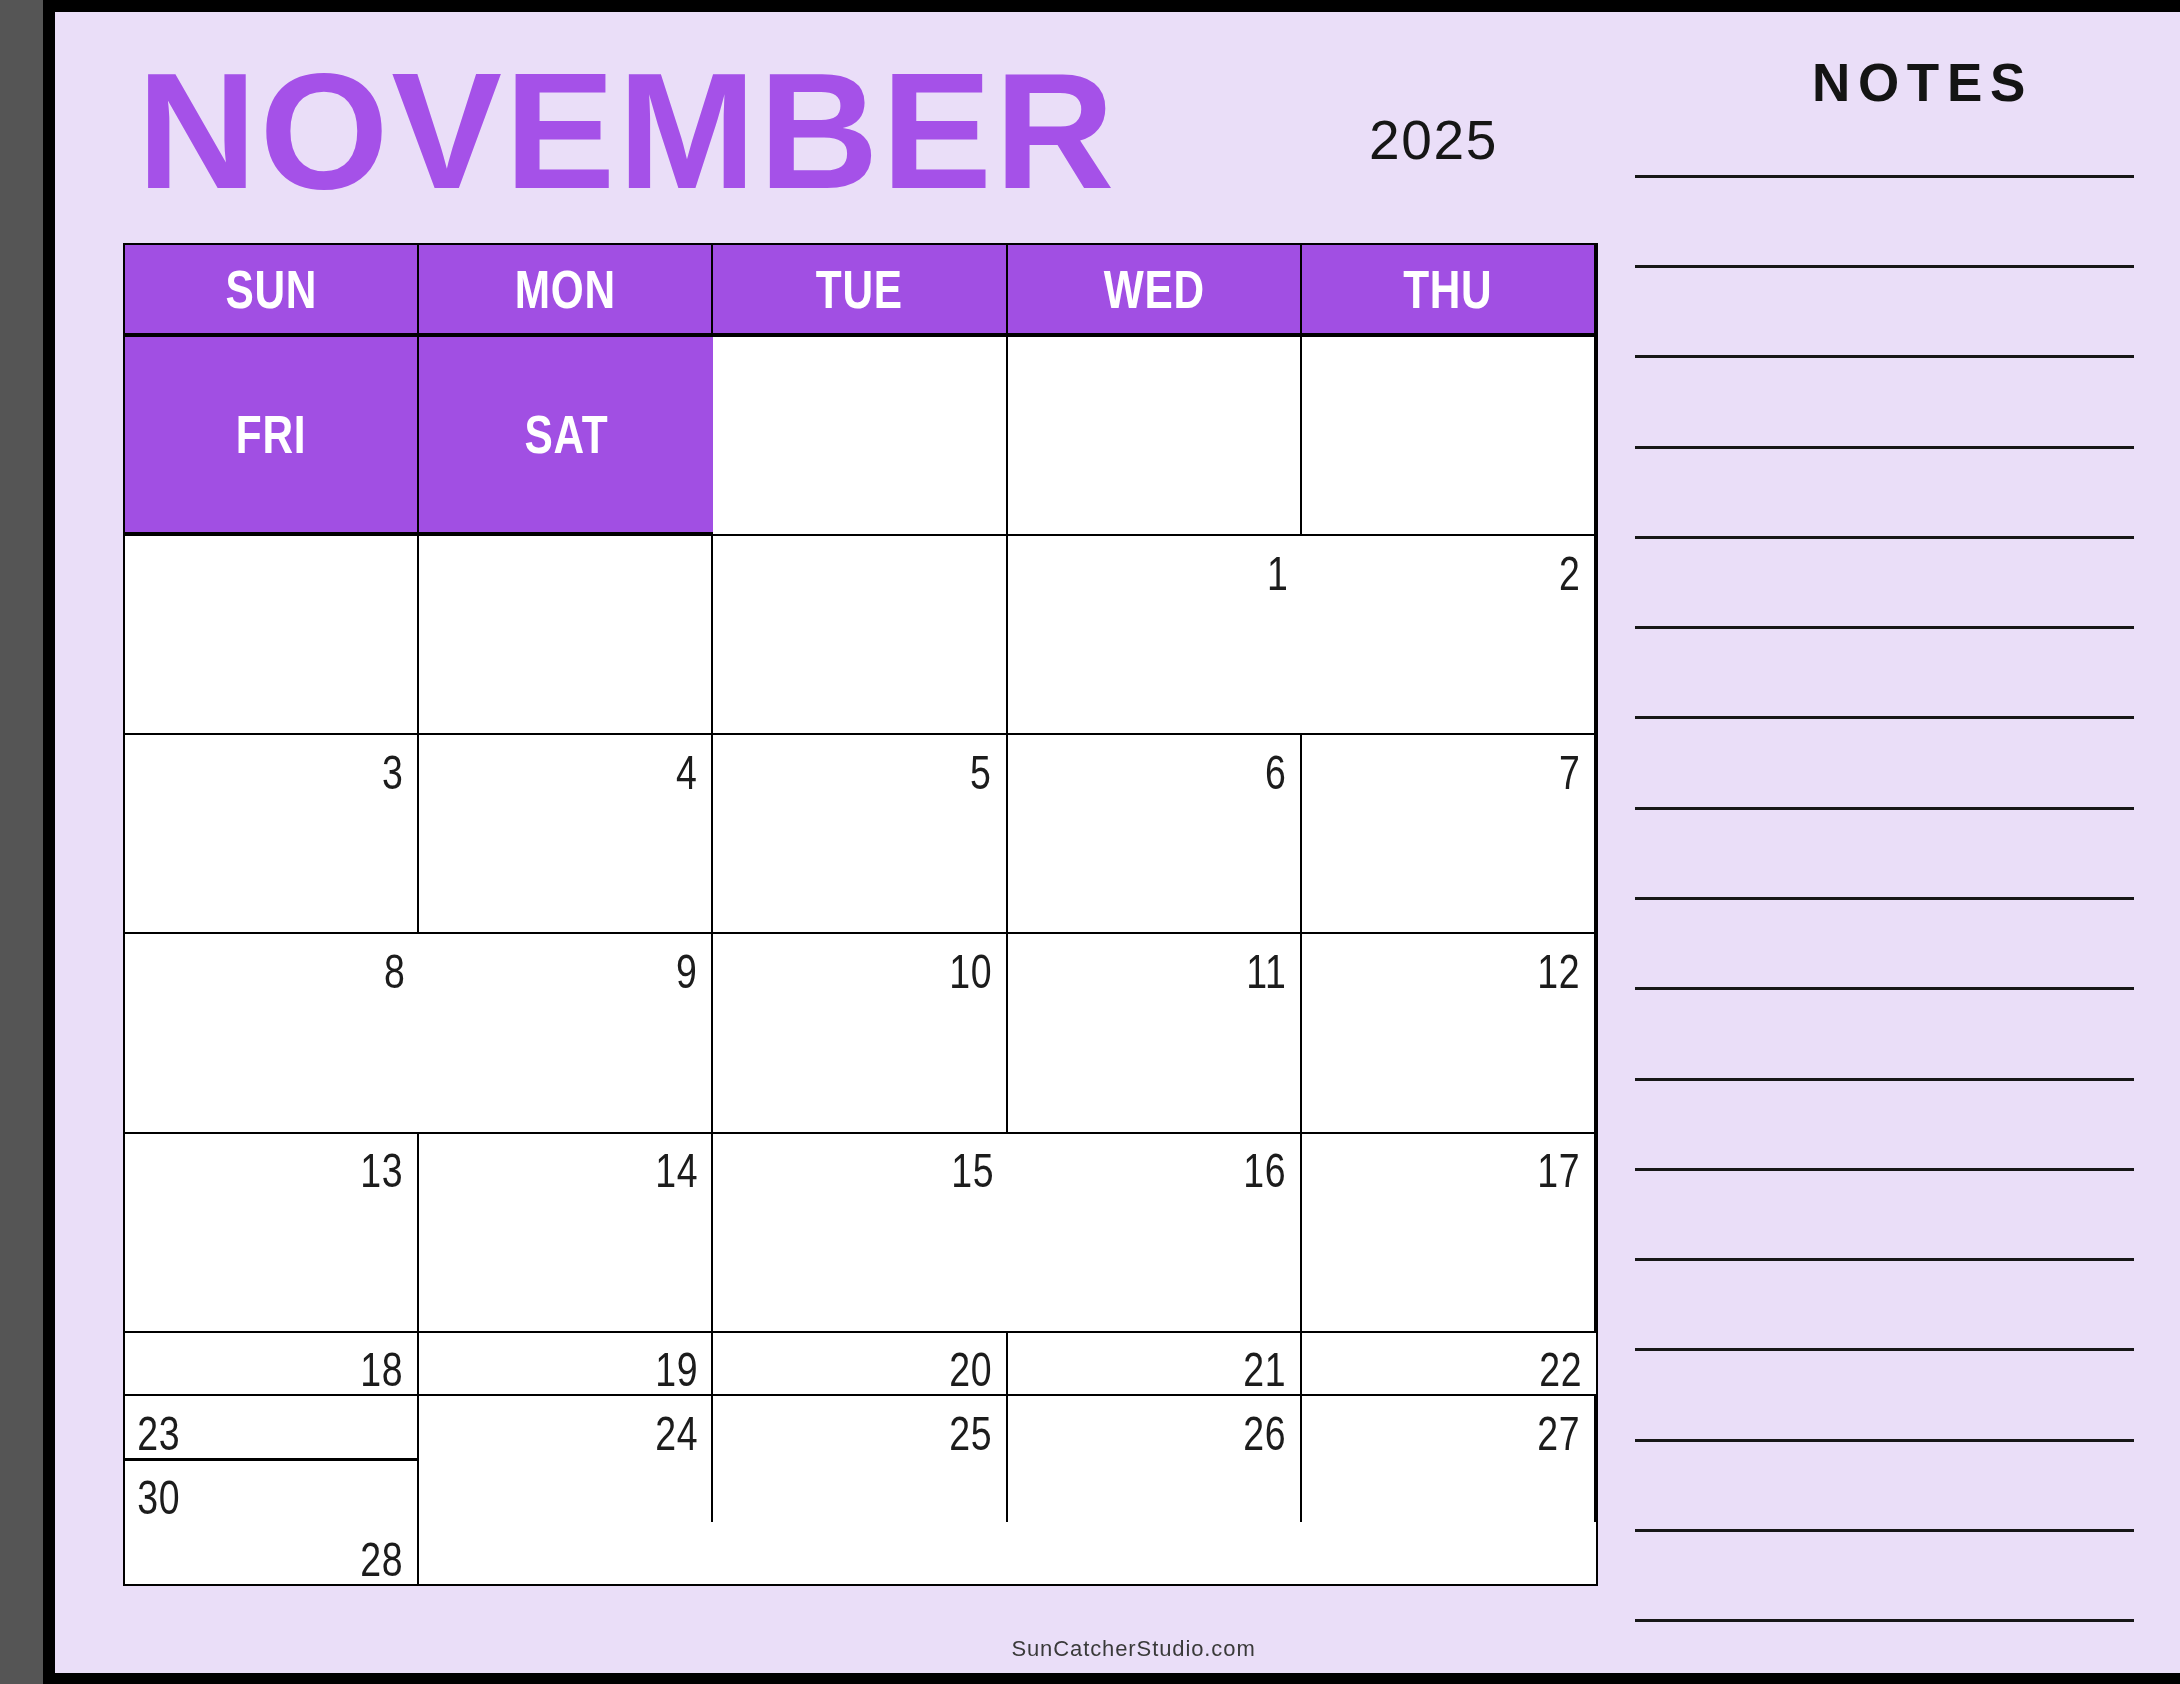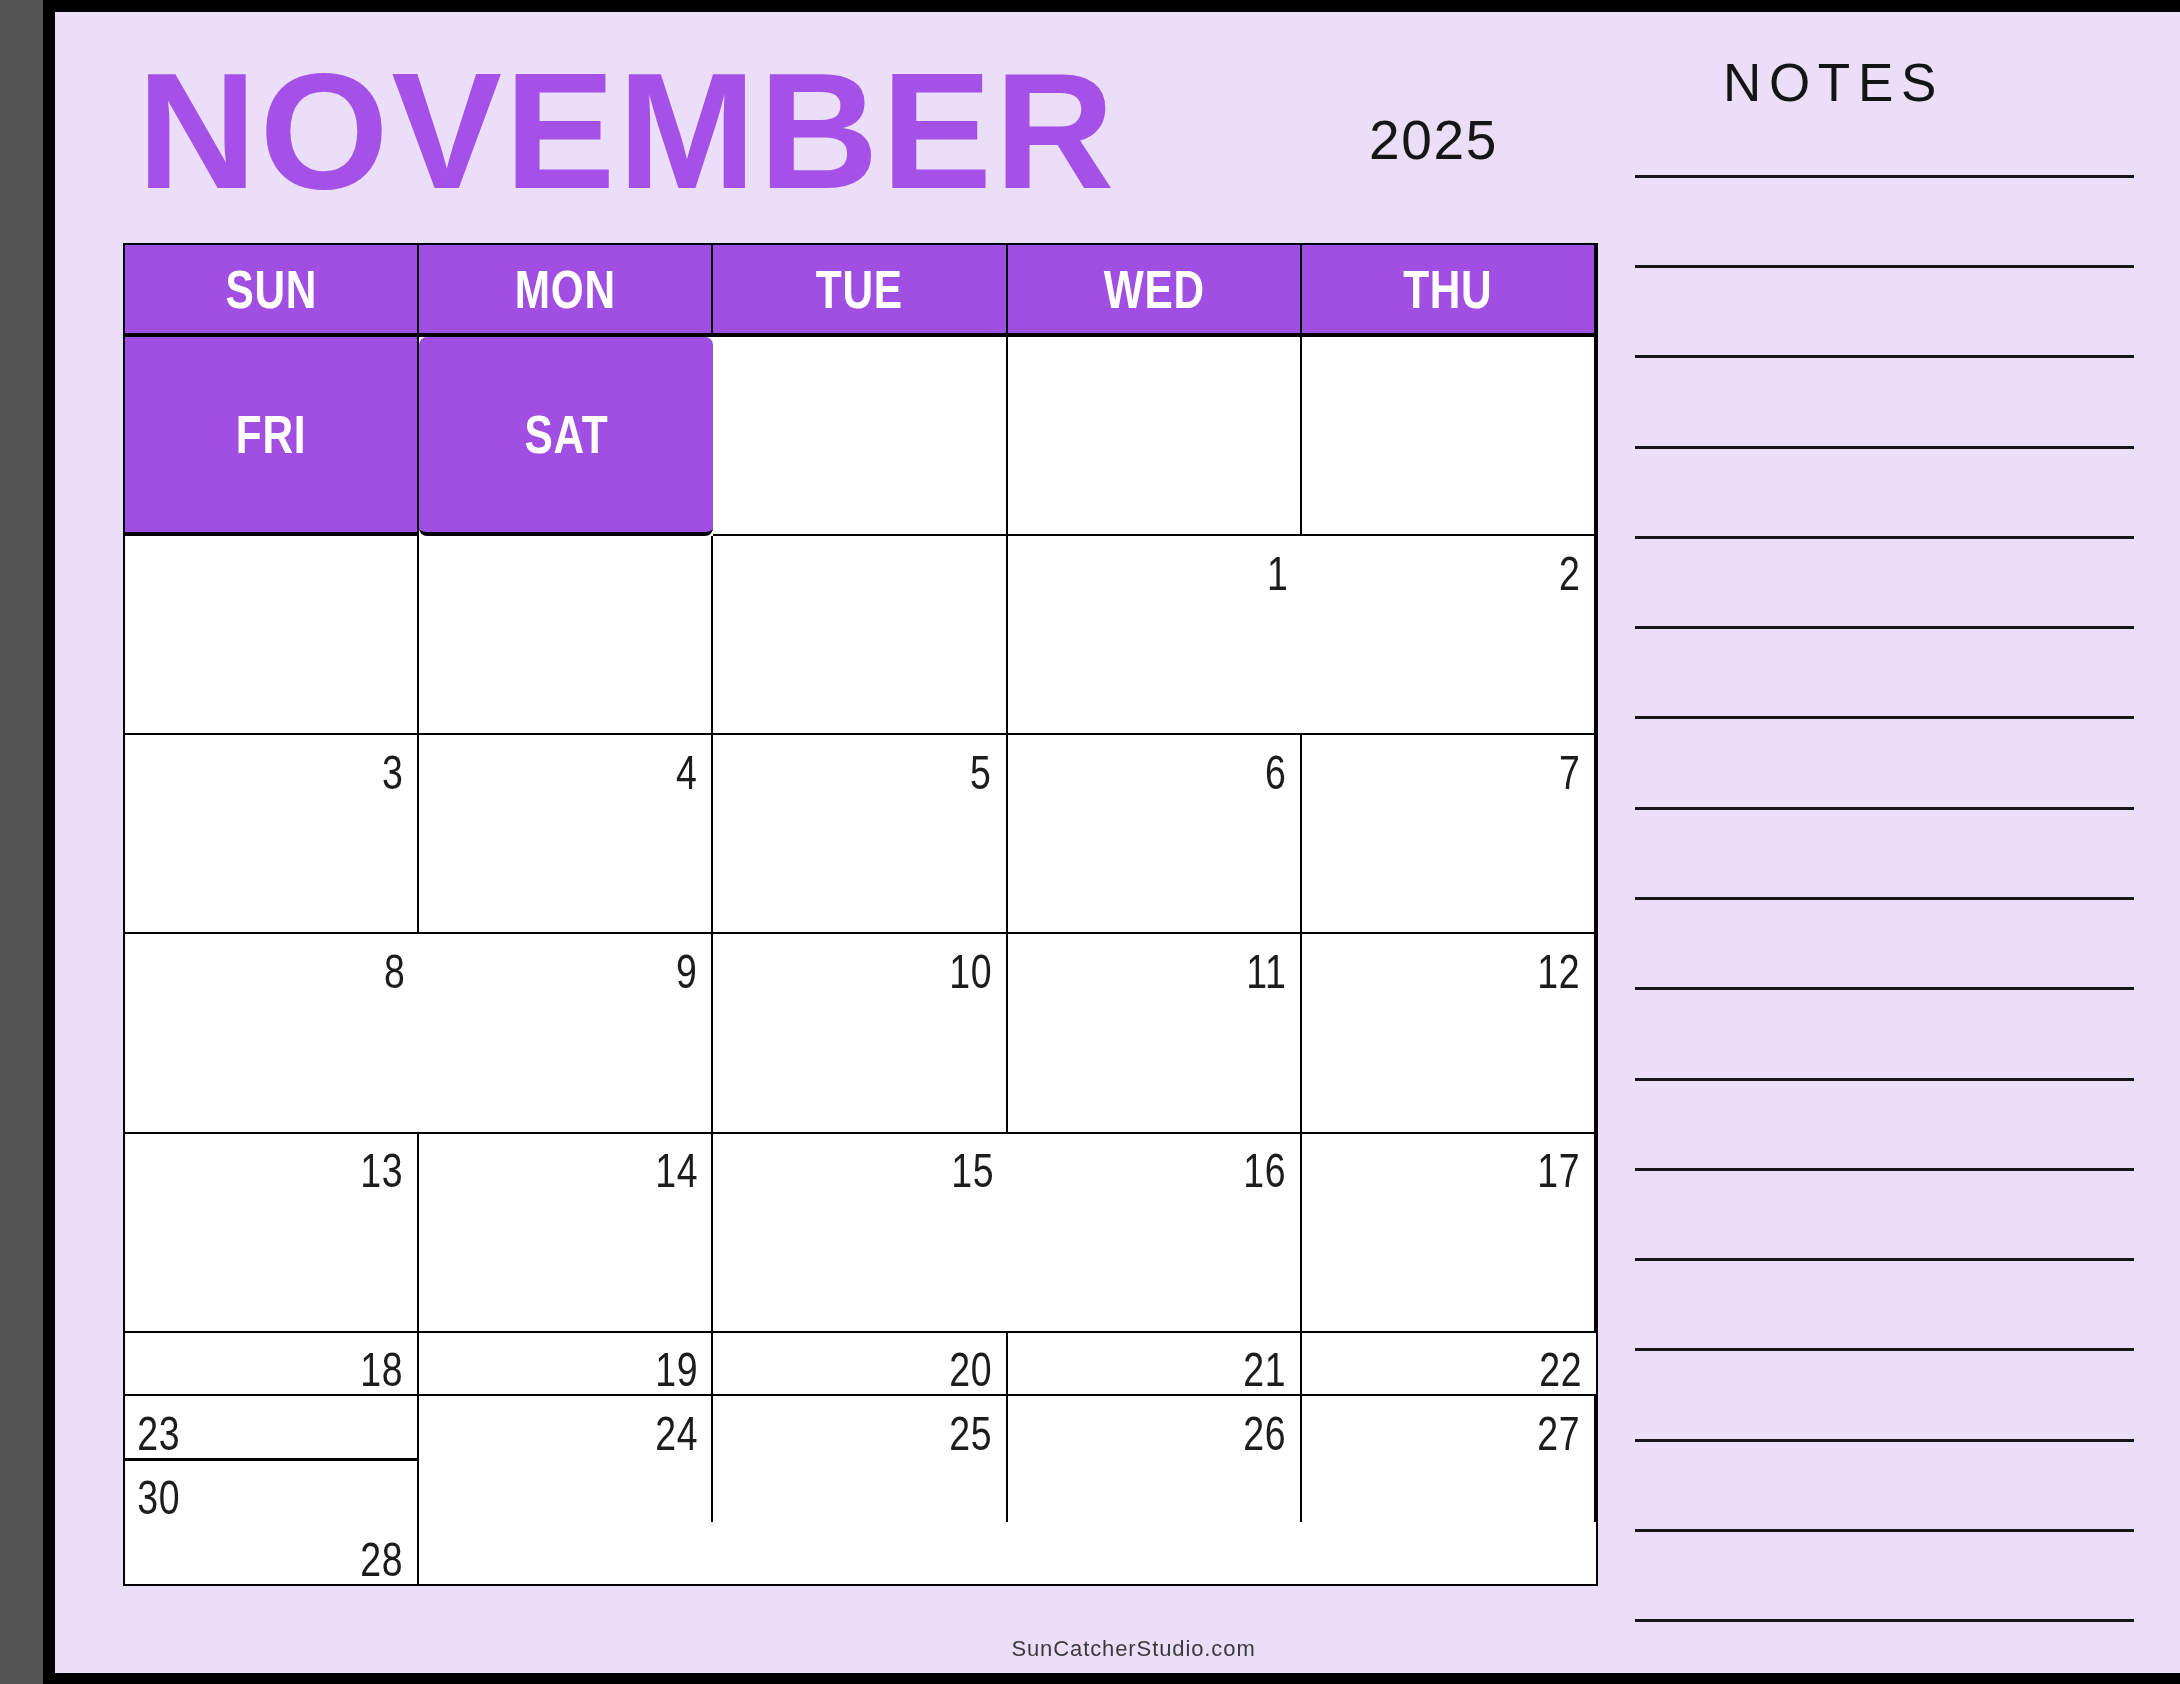--- a/index.html
+++ b/index.html
@@ -24,23 +24,23 @@
     color:var(--title-color,#A551E8);
     white-space:nowrap;
   }
   .year-label{
     position:absolute;left:1314px;top:101px;
     font-size:55px;font-weight:400;line-height:1;
     color:#161616;letter-spacing:1.7px;
   }
   
   .notes-title{
-    position:absolute;left:1527px;top:44px;width:503px;
+    position:absolute;left:1616px;top:44px;width:503px;
     text-align:center;
-    font-size:53px;font-weight:400;line-height:1;
+    font-size:53px;font-weight:700;line-height:1;
     letter-spacing:7.7px;color:#141414;
   }
   .note-line{
     position:absolute;left:1580px;width:499px;height:0;
     border-top:3.4px solid #171717;
   }
   
   .calendar-grid{
     position:absolute;left:68px;top:231px;
     width:1475px;height:1343px;
@@ -51,21 +51,21 @@
     grid-template-columns:repeat(5,1fr);
     grid-template-rows:92px repeat(5,1fr);
   }
   .day-header-cell{
     background:var(--header-bg,#A14FE3);
     border-right:2.6px solid #000;
     border-bottom:4.3px solid #000;
     display:flex;align-items:center;justify-content:center;
     color:#fff;
   }
-  .day-header-cell:nth-child(7n){border-right:none;border-radius:8px;}
+  .day-header-cell:nth-child(7n){border-right:none;}
   .day-label{
     font-size:53px;font-weight:bold;line-height:1;
     transform:scaleX(0.8);transform-origin:50% 50%;
     letter-spacing:0.9px;white-space:nowrap;
   }
   .date-cell{
     border-right:2.6px solid #000;
     border-bottom:2.6px solid #000;
     box-sizing:border-box;
     text-align:right;

